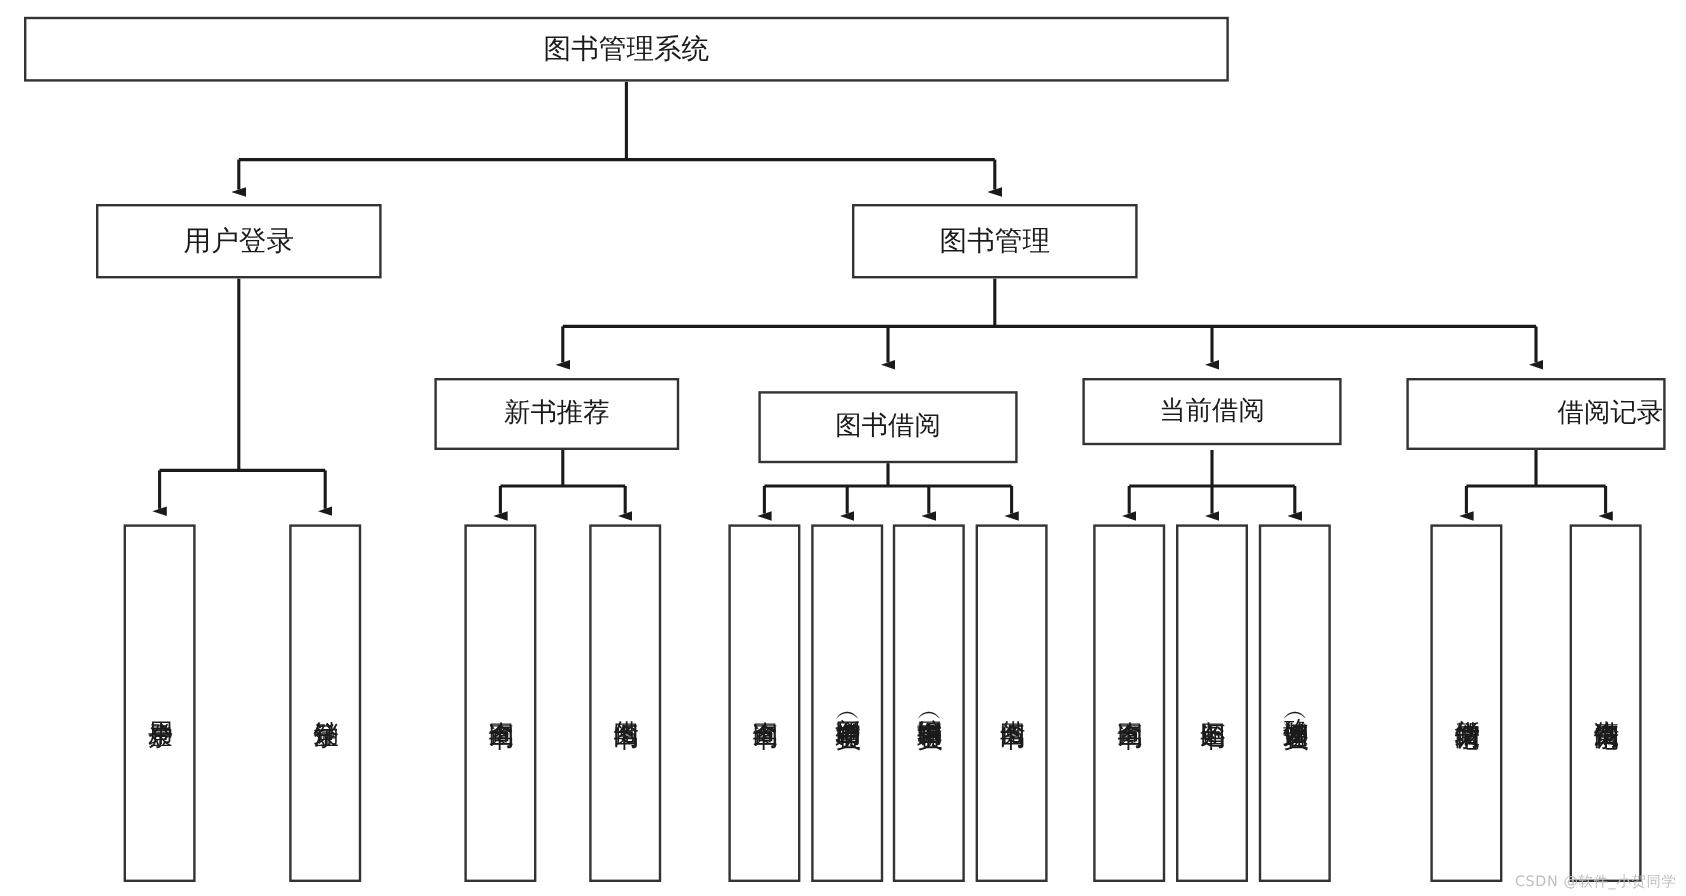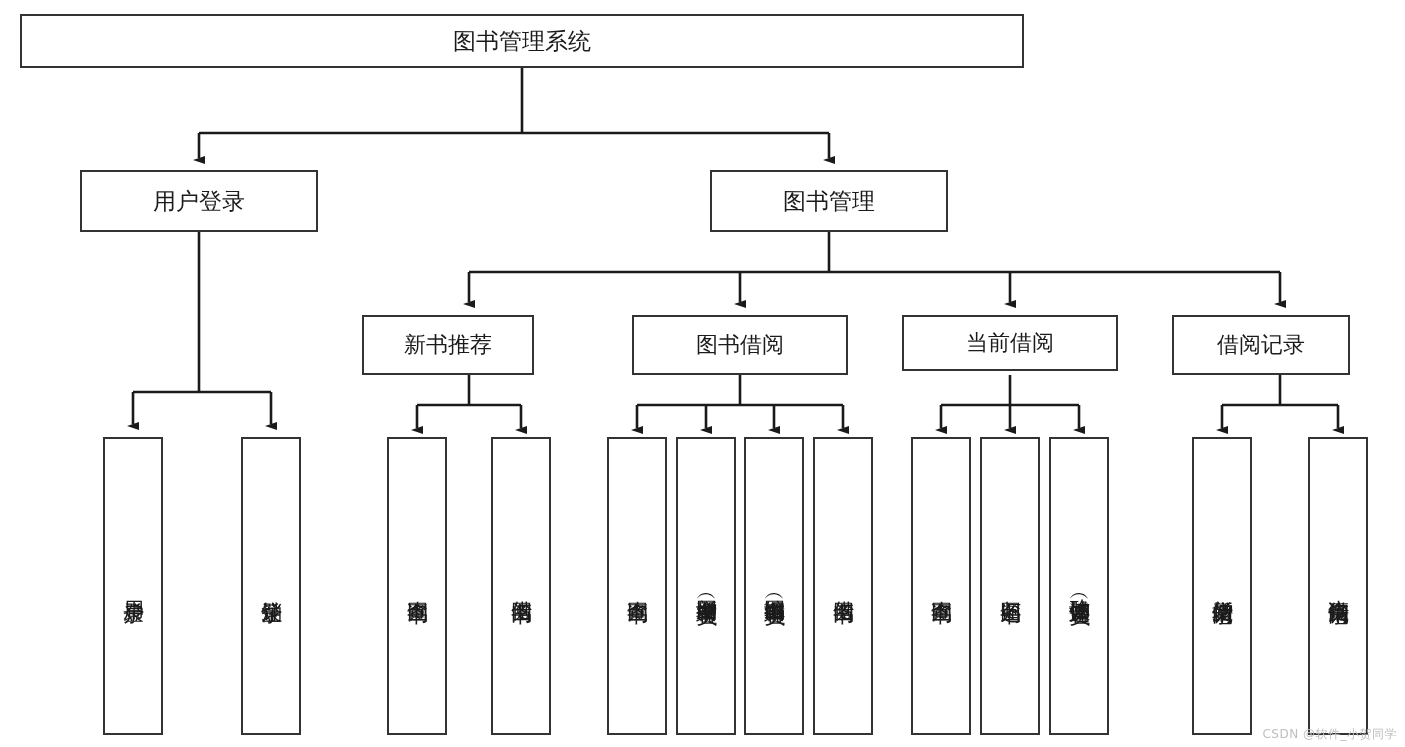--- a/index.html
+++ b/index.html
@@ -127,30 +127,30 @@
     <span class="label">图书管理系统</span>
   </div>
 
   <div class="node node-l2" style="left:80px; top:170px; width:238px; height:62px;">
     <span class="label">用户登录</span>
   </div>
   <div class="node node-l2" style="left:710px; top:170px; width:238px; height:62px;align-items:center;">
     <span class="label">图书管理</span>
   </div>
 
-  <div class="node node-l3" style="left:362px; top:315px; width:172px; height:60px;">
+  <div class="node node-l3" style="left:362px; top:315px; width:204px; height:60px;">
     <span class="label">新书推荐</span>
   </div>
-  <div class="node node-l3" style="left:632px; top:315px; width:216px; height:60px;">
+  <div class="node node-l3" style="left:632px; top:326px; width:216px; height:60px;">
     <span class="label">图书借阅</span>
   </div>
   <div class="node node-l3" style="left:902px; top:315px; width:216px; height:56px;">
     <span class="label">当前借阅</span>
   </div>
-  <div class="node node-l3" style="left:1172px; top:315px; width:178px; height:60px;">
+  <div class="node node-l3" style="left:1172px; top:315px; width:216px; height:60px;justify-content:flex-end;">
     <span class="label">借阅记录</span>
   </div>
 
   <div class="node node-leaf" style="left:103px; top:437px; width:60px; height:298px;">
     <span class="label">用户登录</span>
   </div>
   <div class="node node-leaf" style="left:241px; top:437px; width:60px; height:298px;">
     <span class="label">注销登录</span>
   </div>
 

